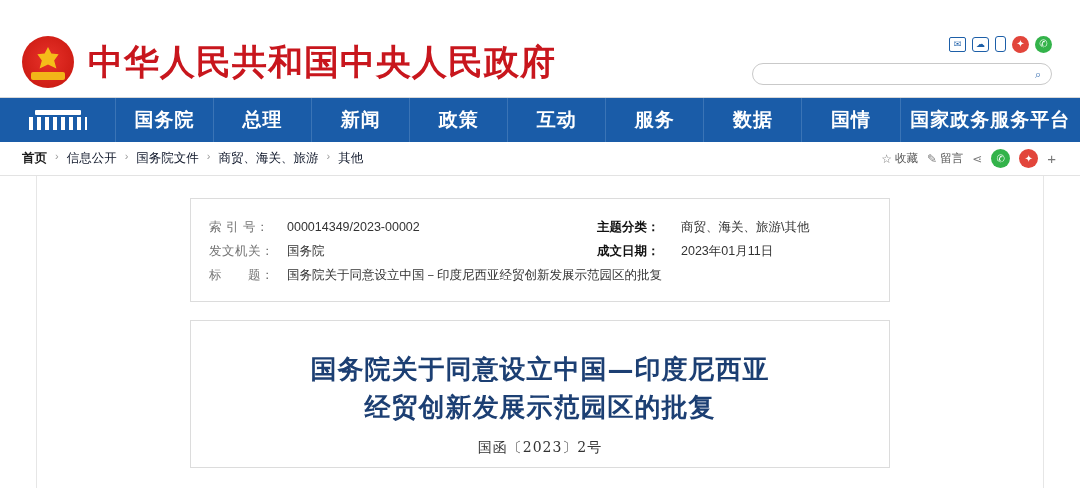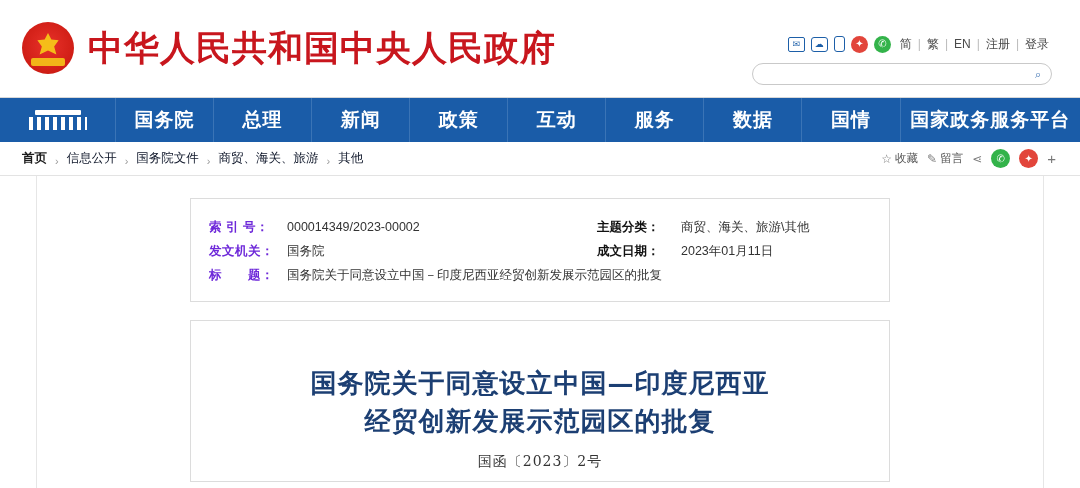--- a/index.html
+++ b/index.html
@@ -15,21 +15,21 @@
   
   .header {
     position: relative;
     height: 98px;
     background: #ffffff;
     border-bottom: 1px solid #d8d8d8;
   }
   .logo-area {
     position: absolute;
     left: 22px;
-    top: 22px;
+    top: 36px;
     display: flex;
     align-items: center;
   }
   .emblem {
     width: 52px;
     height: 52px;
     border-radius: 50%;
     background: radial-gradient(circle at 50% 45%, #e8322a 0%, #cf1d15 70%, #a81710 100%);
     position: relative;
     margin-right: 14px;
@@ -183,21 +183,21 @@
   .crumbrow {
     height: 34px;
     display: flex;
     align-items: center;
     padding: 0 24px 0 22px;
     border-bottom: 1px solid #e3e3e3;
     background: #fff;
     font-size: 12.5px;
     color: #333;
   }
-  .crumbs { display: flex; align-items: flex-end; }
+  .crumbs { display: flex; align-items: flex-start; }
   .crumbs .c0 { font-weight: bold; color: #1c1c1c; }
   .crumbs a { color: #0f172a; text-decoration: none; }
   .arrow { color: #9a9a9a; margin: 0 8px; font-size: 11px; }
 
   .crumb-tools {
     margin-left: auto;
     display: flex;
     align-items: center;
     gap: 9px;
     font-size: 11.5px;
@@ -246,22 +246,22 @@
   }
   table.meta {
     width: 100%;
     border-collapse: collapse;
     font-size: 12.5px;
     color: #222;
   }
   table.meta td { padding: 3px 0; vertical-align: top; line-height: 1.45; }
   td.k {
     width: 78px;
-    font-weight: bold;
-    color: #6d28d9;
+    font-weight: normal;
+    color: #737373;
     white-space: nowrap;
     letter-spacing: .5px;
   }
   td.v { color: #333; padding-right: 14px; }
   td.k2 {
     width: 84px;
     font-weight: bold;
     color: #111;
     white-space: nowrap;
     padding-right: 8px;
@@ -275,21 +275,20 @@
     text-align: center;
     min-height: 140px;
   }
   .doc-title {
     font-family: "DejaVu Serif", serif;
     font-size: 26px;
     font-weight: bold;
     color: #1c3f73;
     line-height: 1.45;
     letter-spacing: 1px;
-    margin-top: 14px;
   }
   .doc-number {
     margin-top: 12px;
     font-family: "DejaVu Serif", serif;
     font-size: 14px;
     color: #333;
     letter-spacing: 1px;
   }
 </style>
 </head>
@@ -303,23 +302,20 @@
     </div>
   </div>
 
   <div class="topright">
     <div class="top-icons">
       <span class="ti mail">✉</span>
       <span class="ti cloud">☁</span>
       <span class="ti phone"></span>
       <span class="ti weibo">✦</span>
       <span class="ti wechat">✆</span>
-      <span class="top-links">
-        <span>简</span><span class="sep">|</span><span>繁</span><span class="sep">|</span><span>EN</span><span class="sep">|</span><span>注册</span><span class="sep">|</span><span>登录</span>
-      </span>
     </div>
     <div class="searchbar">
       <input placeholder="" style="">
       <span class="search-btn">⌕</span>
     </div>
   </div>
 </div>
 
 <div class="nav">
   <div class="nav-home">

